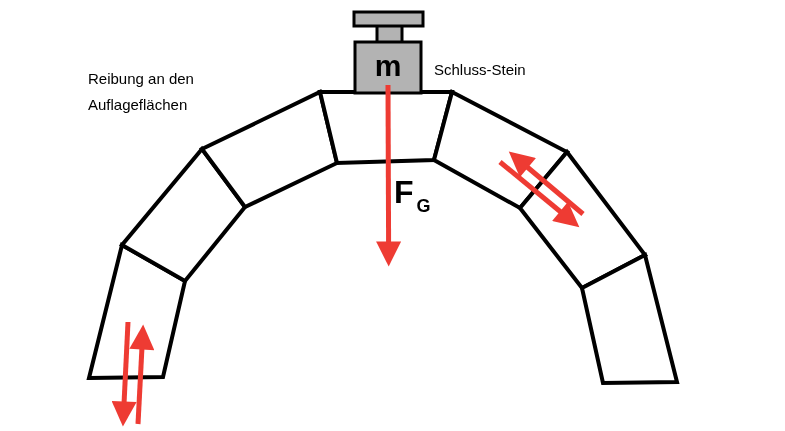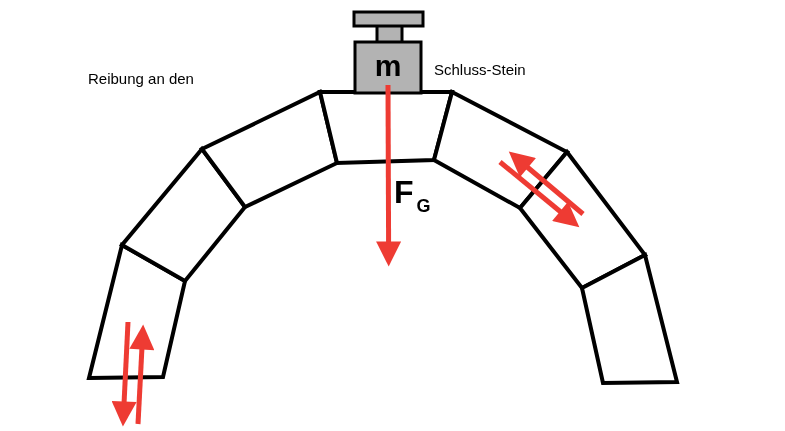--- a/index.html
+++ b/index.html
@@ -47,20 +47,21 @@
       <rect x="355" y="42" width="66" height="51" class="mass"></rect>
       <line x1="388" y1="85" x2="388.6" y2="244" marker-end="url(#ah)" class="arrow"></line>
       <line x1="128" y1="322" x2="124" y2="404" marker-end="url(#ah)" class="arrow"></line>
       <line x1="138" y1="424" x2="142" y2="347" marker-end="url(#ah)" class="arrow"></line>
       <line x1="583" y1="214" x2="526" y2="166" marker-end="url(#ah)" class="arrow"></line>
       <line x1="500" y1="162" x2="562" y2="213" marker-end="url(#ah)" class="arrow"></line>
     </svg>
 
   <div class="lbl lbl-friction">
     <div>Reibung an den</div>
+    <div>Auflageflächen</div>
   </div>
 
   <div class="lbl lbl-keystone">Schluss-Stein</div>
 
 
 
   <div class="lbl lbl-mass">m</div>
 
   <div class="lbl lbl-fg"><span>F</span><span class="fg-sub">G</span></div>
 

